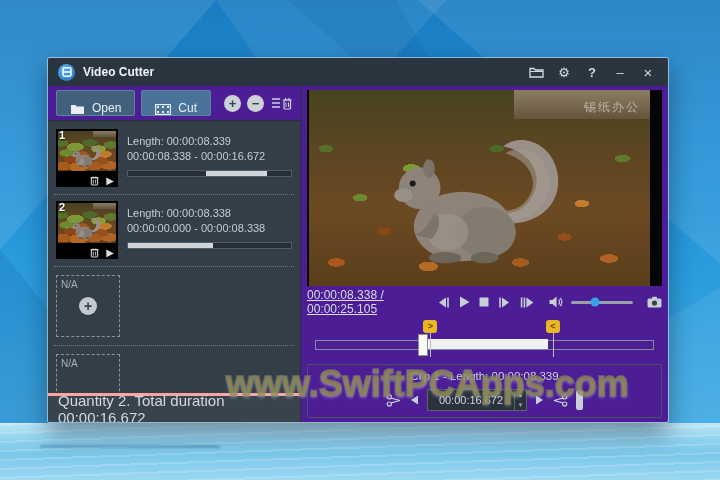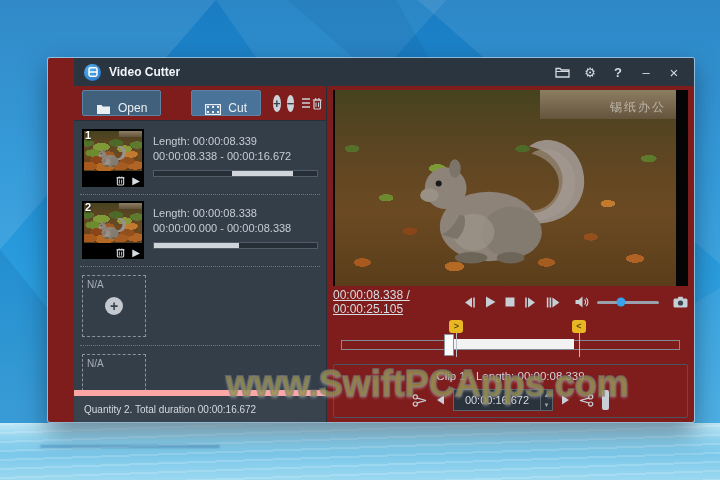--- a/index.html
+++ b/index.html
@@ -17,41 +17,41 @@
   .tri.t5{background:rgba(255,255,255,.07);clip-path:polygon(55% 100%,100% 60%,100% 100%);}
   .tri.t6{background:rgba(10,70,130,.10);clip-path:polygon(40% 0,55% 0,70% 40%);}
   .water{position:absolute;left:0;right:0;top:423px;height:57px;
     background:linear-gradient(180deg,#bfe7f6 0%,#8ed2ee 30%,#7cc8ea 55%,#9bd8f0 100%);}
   .water:before{content:"";position:absolute;inset:0;opacity:.5;
     background:repeating-linear-gradient(178deg,rgba(255,255,255,.35) 0 2px,transparent 2px 9px);}
   .water:after{content:"";position:absolute;left:40px;top:22px;width:180px;height:3px;
     background:rgba(30,90,150,.35);border-radius:2px;filter:blur(1px);}
 
   
-  .win{position:absolute;left:48px;top:58px;width:620px;height:364px;background:#7f1d1d;
+  .win{position:absolute;left:48px;top:58px;width:620px;height:364px;background:#4c1d95;
     border-radius:2px;box-shadow:0 0 0 1px rgba(230,240,248,.55),0 10px 26px rgba(8,30,52,.5);
-    overflow:hidden;color:#c6cdd4;font-size:11px;padding-left:26px;}
+    overflow:hidden;color:#c6cdd4;font-size:11px;}
   .titlebar{height:28px;background:#2a3540;display:flex;align-items:center;padding:0 10px;gap:8px;}
   .logo{width:17px;height:17px;border-radius:50%;flex:none;
     background:radial-gradient(circle at 35% 30%,#56b0ee,#1f6fc0);display:flex;align-items:center;justify-content:center;}
   .title{font-size:12px;font-weight:bold;color:#f1f5f9;flex:none;}
   .tb-spacer{flex:1;}
   .tb-ic{width:20px;height:20px;display:flex;align-items:center;justify-content:center;
     color:#d5dbe1;font-size:13px;cursor:default;}
   .tb-ic.close{font-size:15px;}
 
   .main{display:flex;height:336px;}
 
   
   .leftcol{width:252px;flex:none;display:flex;flex-direction:column;border-right:1px solid #27303a;}
   .toolbar{height:34px;flex:none;display:flex;align-items:center;padding:0 8px;gap:6px;}
   .btn{height:24px;display:flex;align-items:flex-end;gap:7px;padding:0 13px;color:#eaf0f4;
     font-size:12px;border:1px solid #5d83a4;border-radius:2px;cursor:default;}
   .btn.open{background:#41607c;}
-  .btn.cut{background:#4a7399;margin-left:24px;}
+  .btn.cut{background:#4a7399;}
   .round-btn{width:17px;height:17px;border-radius:50%;background:#ccd2d8;color:#39434e;
     display:flex;align-items:center;justify-content:center;font-size:13px;font-weight:bold;line-height:1;}
   .clear-btn{display:flex;align-items:center;color:#ccd2d8;margin-left:2px;}
 
   .cliplist{flex:1;background:#343e49;border-top:1px solid #28313b;padding:2px 6px 0;overflow:hidden;}
   .item{display:flex;gap:9px;padding:6px 2px 7px;border-bottom:1px dotted #6b7682;}
   .thumb{width:62px;height:58px;background:#000;position:relative;flex:none;}
   .thumb-img{position:absolute;left:2px;right:2px;top:2px;height:40px;overflow:hidden;}
   .num{position:absolute;top:0;left:3px;color:#fff;font-weight:bold;font-size:11px;
     text-shadow:0 1px 2px #000;z-index:3;}
@@ -64,22 +64,22 @@
 
   .ph-row{padding:8px 2px;border-bottom:1px dotted #6b7682;}
   .ph-box{width:62px;height:60px;border:1px dashed #8a939e;position:relative;color:#a8b0b8;font-size:10px;}
   .ph-box .na{position:absolute;top:3px;left:4px;}
   .ph-add{position:absolute;left:50%;top:50%;transform:translate(-50%,-50%);
     width:18px;height:18px;border-radius:50%;background:#c3c9cf;color:#39434e;
     display:flex;align-items:center;justify-content:center;font-size:14px;font-weight:bold;}
   .ph-row.last{border-bottom:none;padding-bottom:0;}
   .ph-box.short{height:46px;border-bottom:none;}
 
-  .statusbar{height:26px;flex:none;background:#39434e;border-top:6px solid #fca5a5;
-    display:flex;align-items:center;padding:0 10px;color:#d3d9df;font-size:10px;}
+  .statusbar{height:26px;flex:none;background:#39434e;border-top:3px solid #fca5a5;
+    display:flex;align-items:center;padding:0 10px;color:#d3d9df;font-size:15px;}
 
   
   .rightcol{flex:1;display:flex;flex-direction:column;padding:4px 6px;position:relative;}
   .video{height:196px;flex:none;background:#050505;position:relative;overflow:hidden;}
   .scene{position:absolute;left:2px;right:12px;top:0;bottom:0;
     background-color:#5d3f22;
     background-image:
       radial-gradient(14px 7px at 8% 88%, #a85a1e 60%, transparent 61%),
       radial-gradient(12px 6px at 22% 72%, #8a4518 60%, transparent 61%),
       radial-gradient(16px 8px at 35% 90%, #b46a24 60%, transparent 61%),

